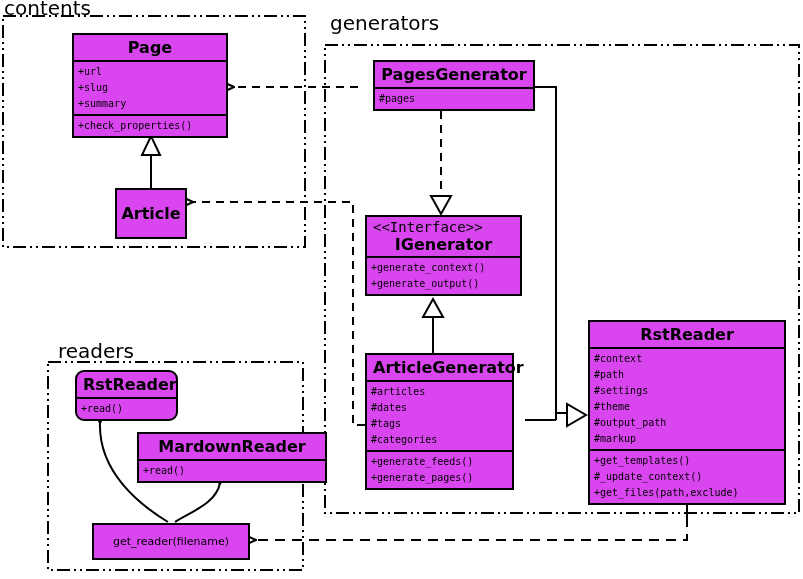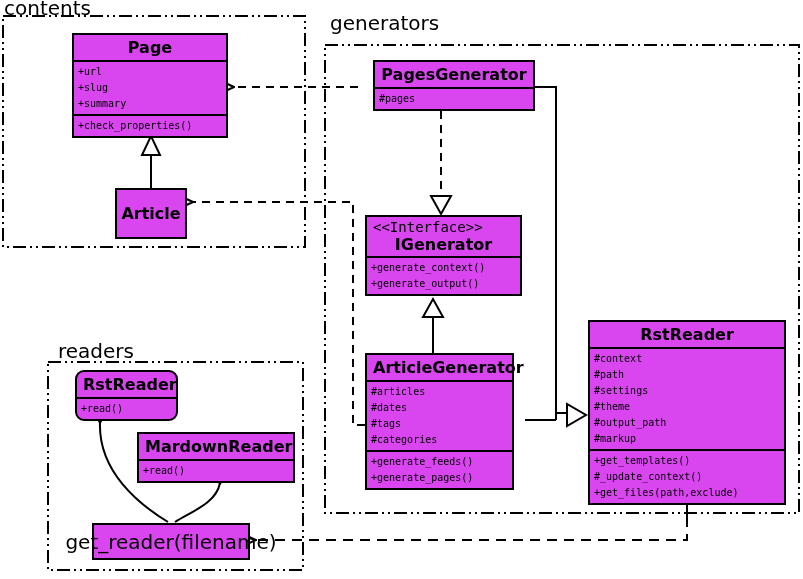--- a/index.html
+++ b/index.html
@@ -36,21 +36,21 @@
   }
   .uml-sec{
     border-top:2px solid #000;
     font-family:"DejaVu Sans Mono","Liberation Mono",monospace;
     font-size:10px;line-height:16px;
     padding:2px 4px;
     white-space:nowrap;
   }
   .uml-plain{
     display:flex;align-items:center;justify-content:center;
-    font-size:20px;
+    font-size:11px;
     white-space:nowrap;
   }
 </style>
 </head>
 <body>
 
 <div id="canvas">
 
   <svg id="wires" viewBox="0 0 803 579">
     <defs>
@@ -158,21 +158,21 @@
     </div>
   </div>
 
   <div class="uml-class" style="left:75px;top:370px;width:103px;border-radius:9px;">
     <div class="uml-title">RstReader</div>
     <div class="uml-sec">
       <div>+read()</div>
     </div>
   </div>
 
-  <div class="uml-class" style="left:137px;top:432px;width:158px;">
+  <div class="uml-class" style="left:137px;top:432px;width:190px;">
     <div class="uml-title">MardownReader</div>
     <div class="uml-sec">
       <div>+read()</div>
     </div>
   </div>
 
   <div class="uml-class uml-plain" style="left:92px;top:523px;width:158px;height:37px;">
     <span>get_reader(filename)</span>
   </div>
 

